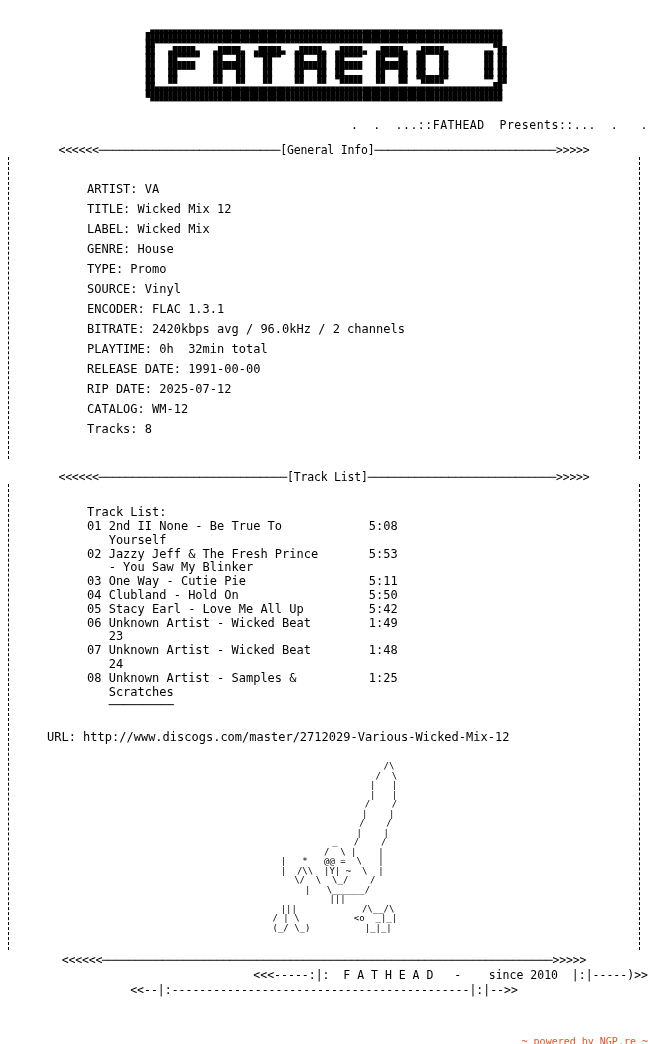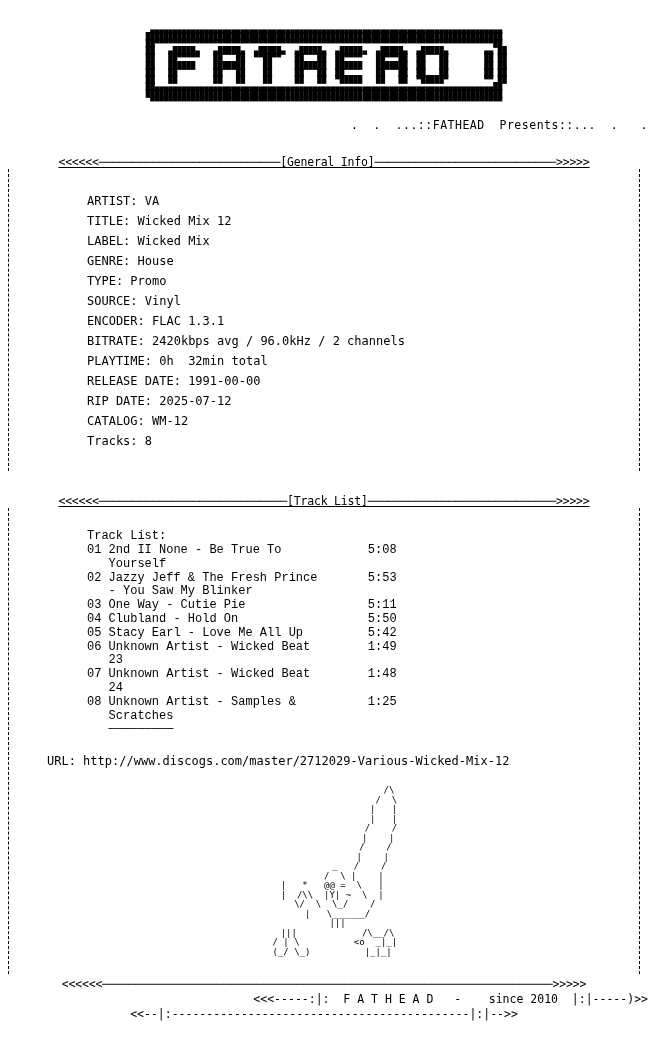--- a/index.html
+++ b/index.html
@@ -42,22 +42,21 @@
   }
 
   
   .rule {
     font-size: 11.5px;
     line-height: 13px;
     white-space: pre;
     overflow: hidden;
     text-align: center;
     letter-spacing: -0.2px;
-    margin-top: 24px;
-    text-decoration: underline;
+    margin-top: 12px;
   }
 
   .frame {
     position: relative;
     margin: 0 8px;
   }
   .frame-inner {
     border-left: 1px dashed #000;
     border-right: 1px dashed #000;
     padding: 10px 0 8px 0;
@@ -68,21 +67,20 @@
     font-size: 12px;
     line-height: 20px;
     white-space: pre;
   }
 
   .track-block {
     padding-left: 78px;
     font-size: 12px;
     line-height: 13.8px;
     white-space: pre;
-    font-family: Liberation Mono, monospace;
   }
 
   .url-line {
     padding-left: 38px;
     font-size: 12px;
     margin-top: 17px;
     white-space: pre;
   }
 
   .ascii-art {

